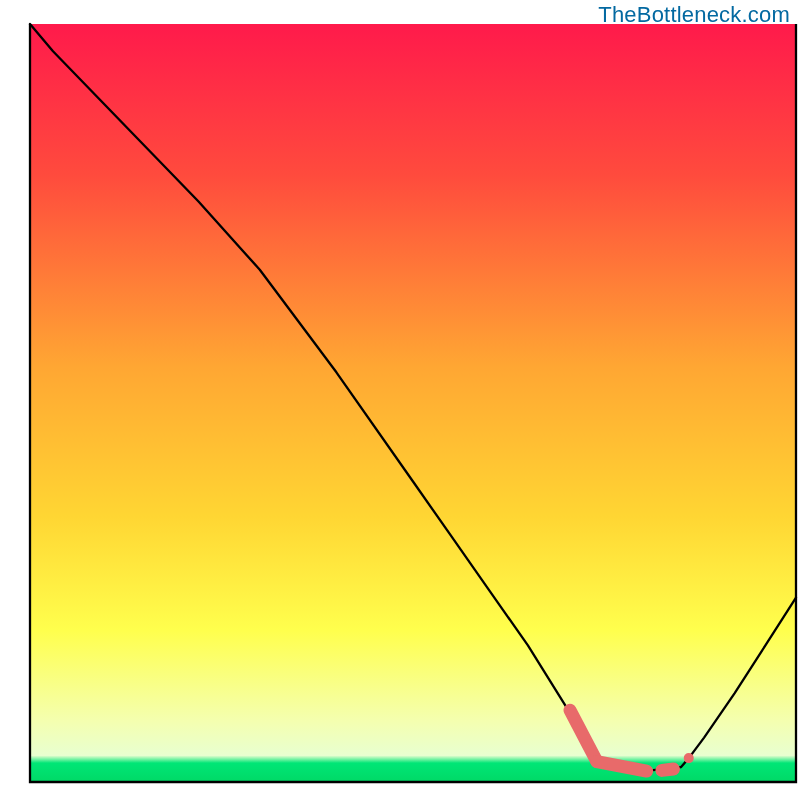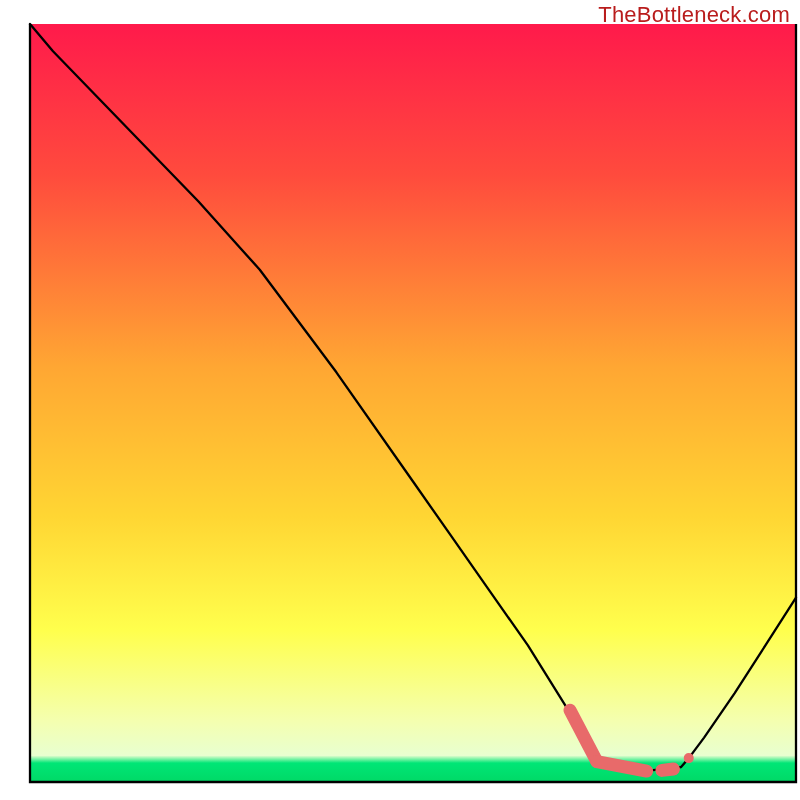--- a/index.html
+++ b/index.html
@@ -12,21 +12,21 @@
   }
   .stage {
     position: relative;
     width: 800px;
     height: 800px;
   }
   .watermark {
     position: absolute;
     top: 2px;
     right: 10px;
-    color: #b91c1c;
+    color: #0369a1;
     font-size: 22px;
     font-weight: 400;
     letter-spacing: 0.2px;
   }
   svg {
     display: block;
   }
 </style>
 </head>
 <body>

